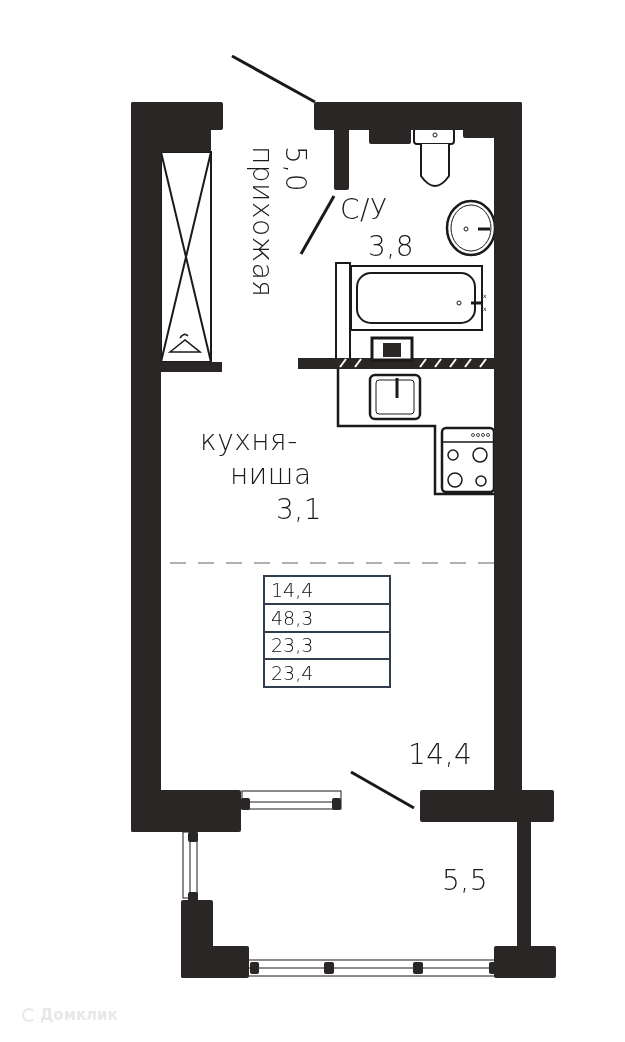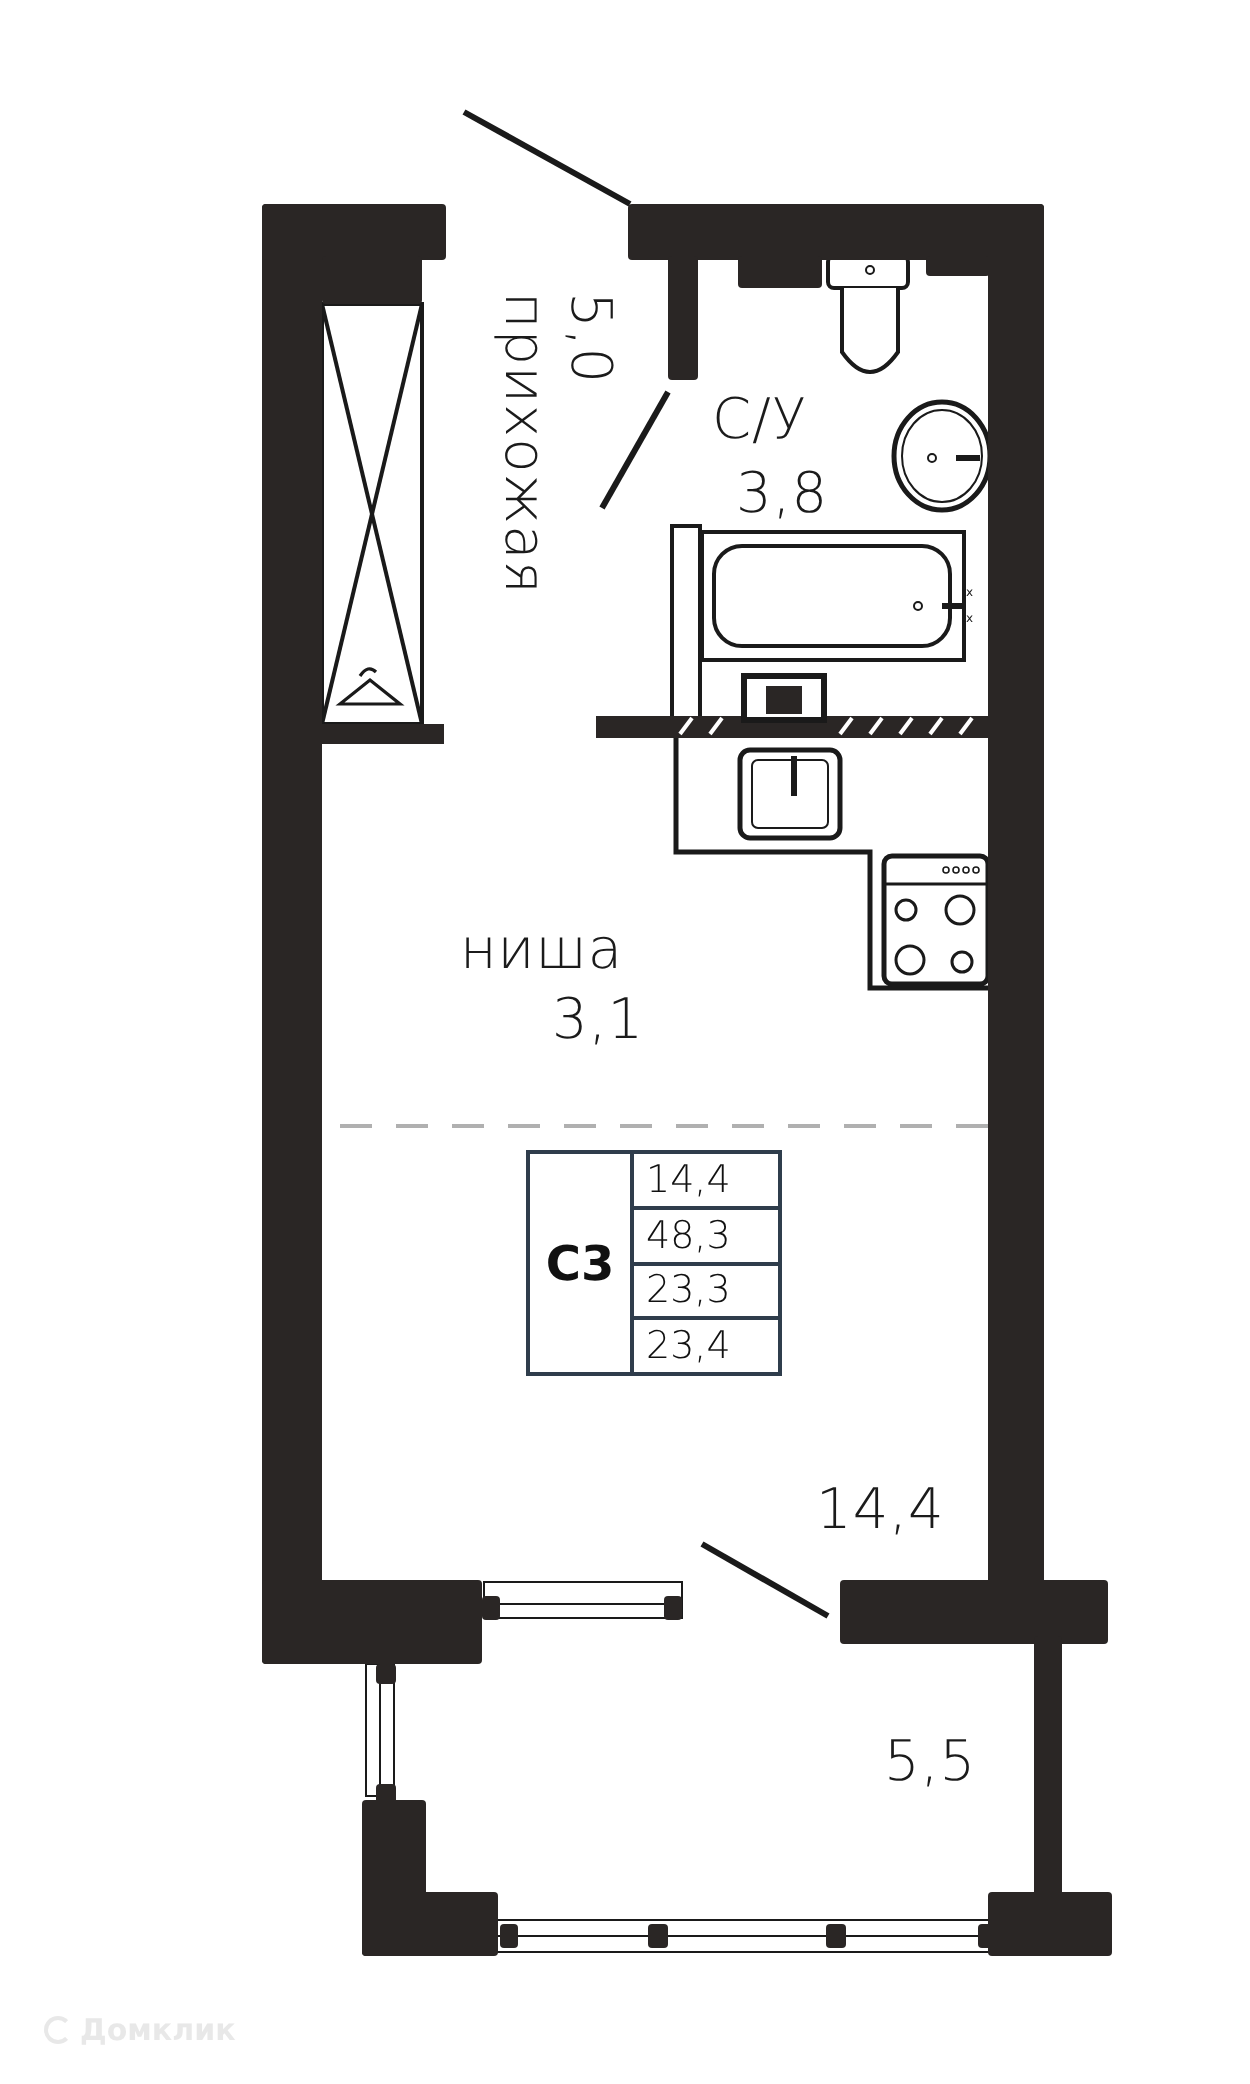--- a/index.html
+++ b/index.html
@@ -134,32 +134,32 @@
   <div class="wall" style="left:131px;top:790px;width:110px;height:42px;"></div>
   <div class="wall" style="left:420px;top:790px;width:134px;height:32px;"></div>
   <div class="wall" style="left:517px;top:818px;width:14px;height:130px;"></div>
   <div class="wall" style="left:494px;top:946px;width:62px;height:32px;"></div>
   <div class="wall" style="left:181px;top:900px;width:32px;height:78px;"></div>
   <div class="wall" style="left:181px;top:946px;width:68px;height:32px;"></div>
 
   <div class="label lbl-lg rot" style="left:276px;top:146px;">прихожая</div>
   <div class="label lbl-lg rot" style="left:309px;top:146px;">5,0</div>
 
-  <div class="label lbl-lg" style="left:356px;top:196px;">С/У</div>
+  <div class="label lbl-lg" style="left:340px;top:196px;">С/У</div>
   <div class="label lbl-lg" style="left:368px;top:233px;">3,8</div>
 
+  <div class="label lbl-lg" style="left:200px;top:427px;">кухня-</div>
   <div class="label lbl-lg" style="left:230px;top:461px;">ниша</div>
   <div class="label lbl-lg" style="left:276px;top:496px;">3,1</div>
 
   <div class="label lbl-lg" style="left:408px;top:741px;">14,4</div>
 
   <div class="label lbl-lg" style="left:442px;top:867px;">5,5</div>
 
   <div class="tbl">
-    <div class="tbl-code">С3</div>
     <div class="tbl-vals">
       <div class="tbl-cell">14,4</div>
       <div class="tbl-cell">48,3</div>
       <div class="tbl-cell">23,3</div>
       <div class="tbl-cell">23,4</div>
     </div>
   </div>
 
   <div class="watermark">
     <span style="display:inline-block;width:14px;height:14px;border:2px solid rgba(230,230,230,0.9);border-radius:50%;border-right-color:transparent;box-sizing:border-box;"></span>

